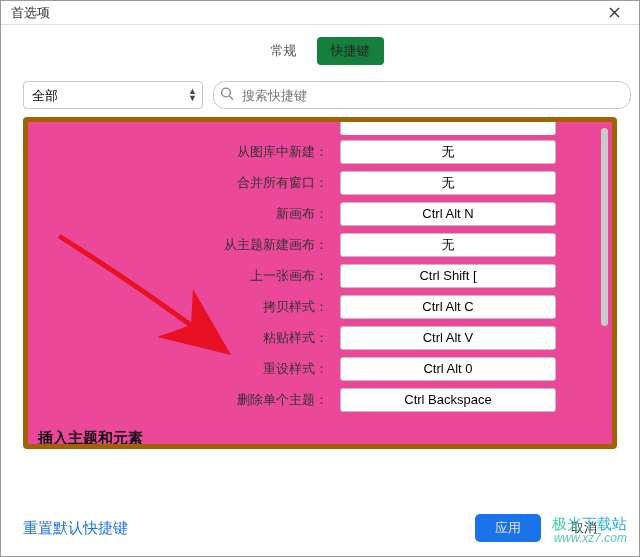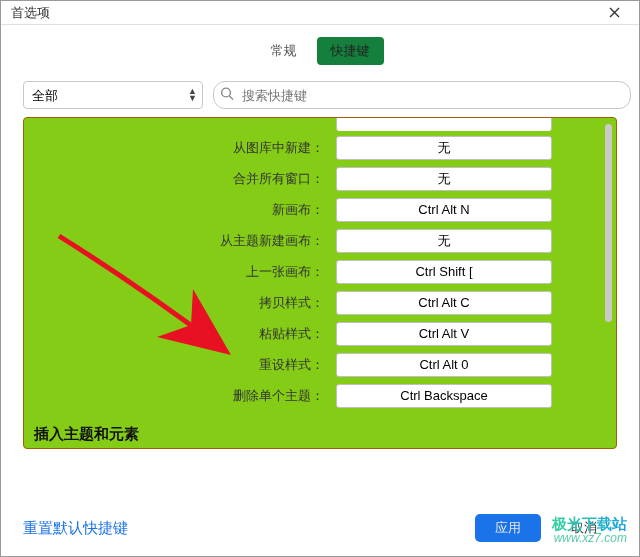--- a/index.html
+++ b/index.html
@@ -90,26 +90,26 @@
   }
   .search-icon {
     position: absolute;
     left: 7px; top: 50%;
     transform: translateY(-50%);
     color: #888;
     font-size: 13px;
   }
   .list-panel {
     margin: 0 22px;
-    border: 1px solid #a16207;
+    border: 5px solid #a16207;
     border-radius: 4px;
     height: 332px;
     overflow: hidden;
     position: relative;
-    background: #84cc16;
+    background: #ec4899;
   }
   .list-inner {
     padding: 0 18px 0 0;
     height: 100%;
     overflow: hidden;
   }
   .scroll-content {
     position: relative;
     top: -6px; 
   }
@@ -203,21 +203,21 @@
   .watermark {
     position: absolute;
     right: 12px;
     bottom: 10px;
     text-align: right;
     line-height: 1.15;
     pointer-events: none;
   }
   .watermark .l1 {
     font-size: 15px;
-    font-weight: 700;
+    font-weight: 400;
     background: linear-gradient(90deg,#34d49a,#1aa0e8);
     -webkit-background-clip: text;
     background-clip: text;
     color: transparent;
   }
   .watermark .l2 {
     font-size: 12px;
     font-style: italic;
     color: #3ac29a;
     opacity: 0.85;

